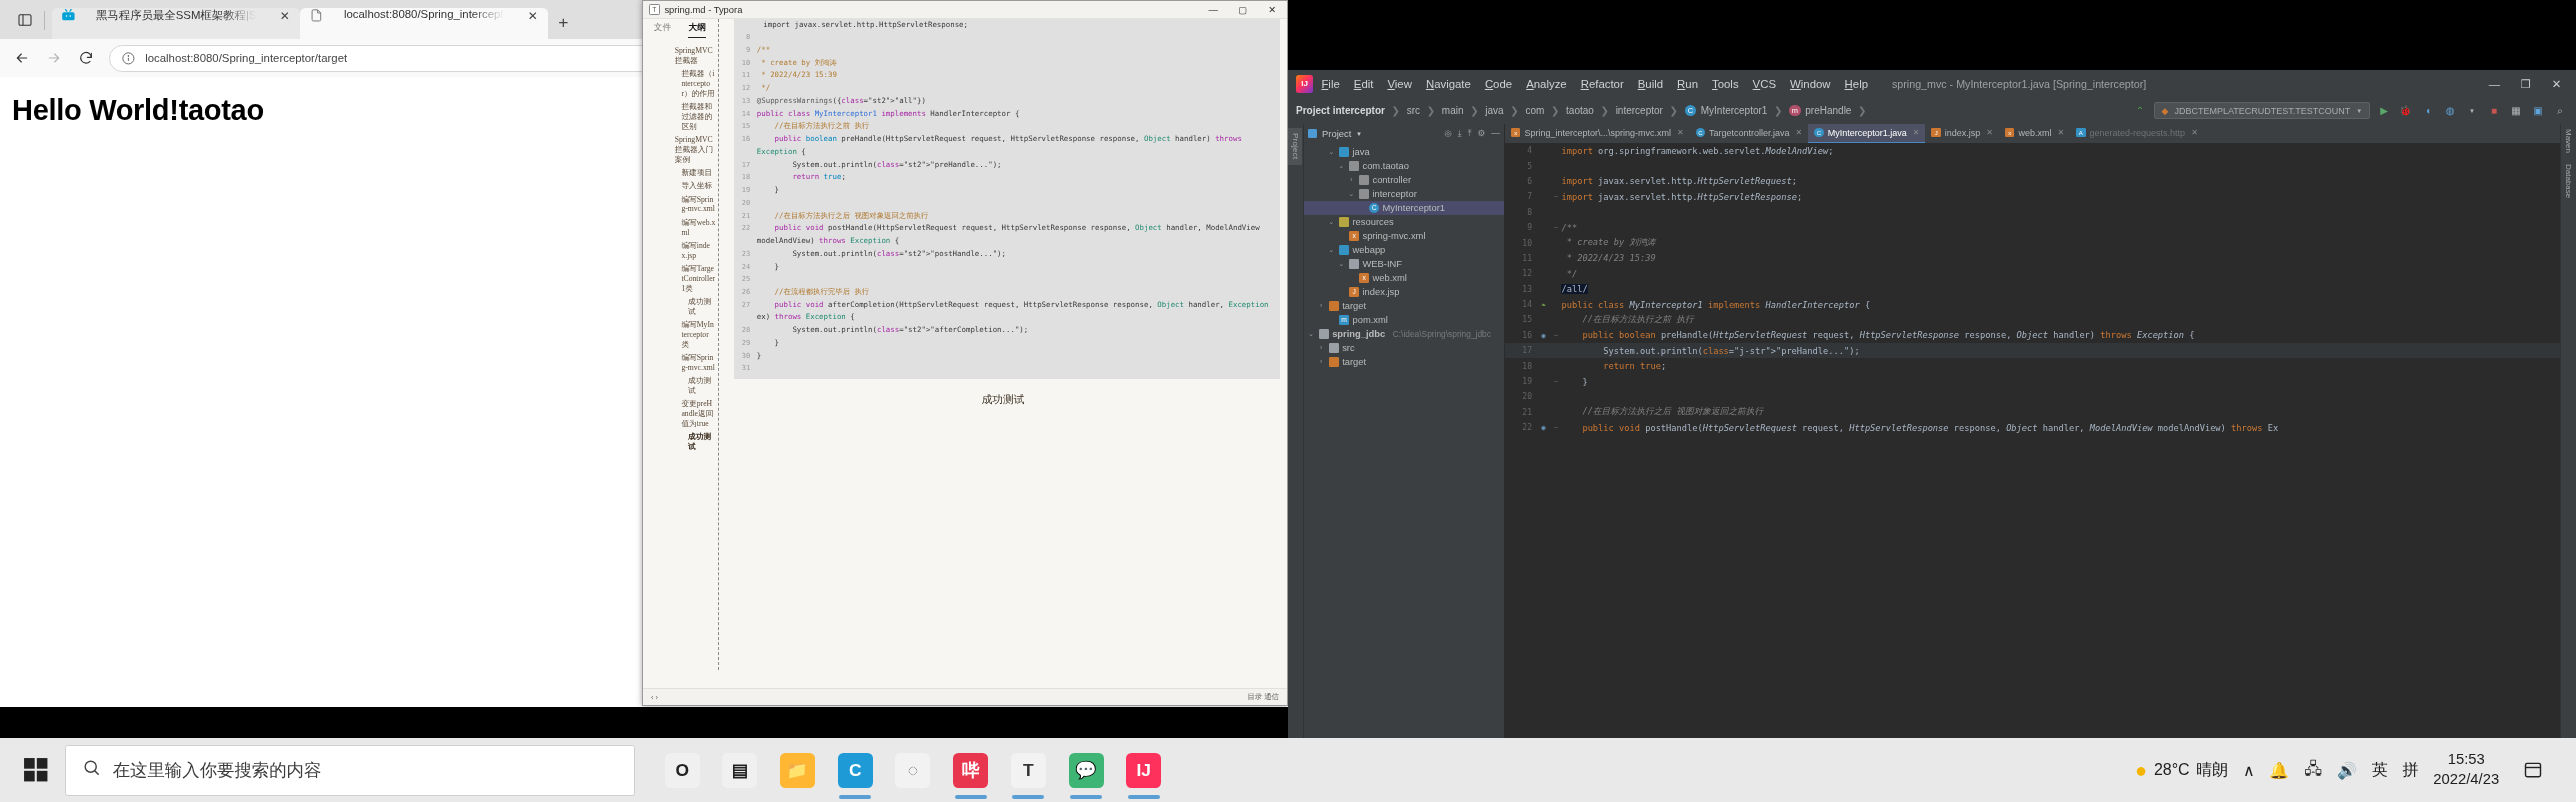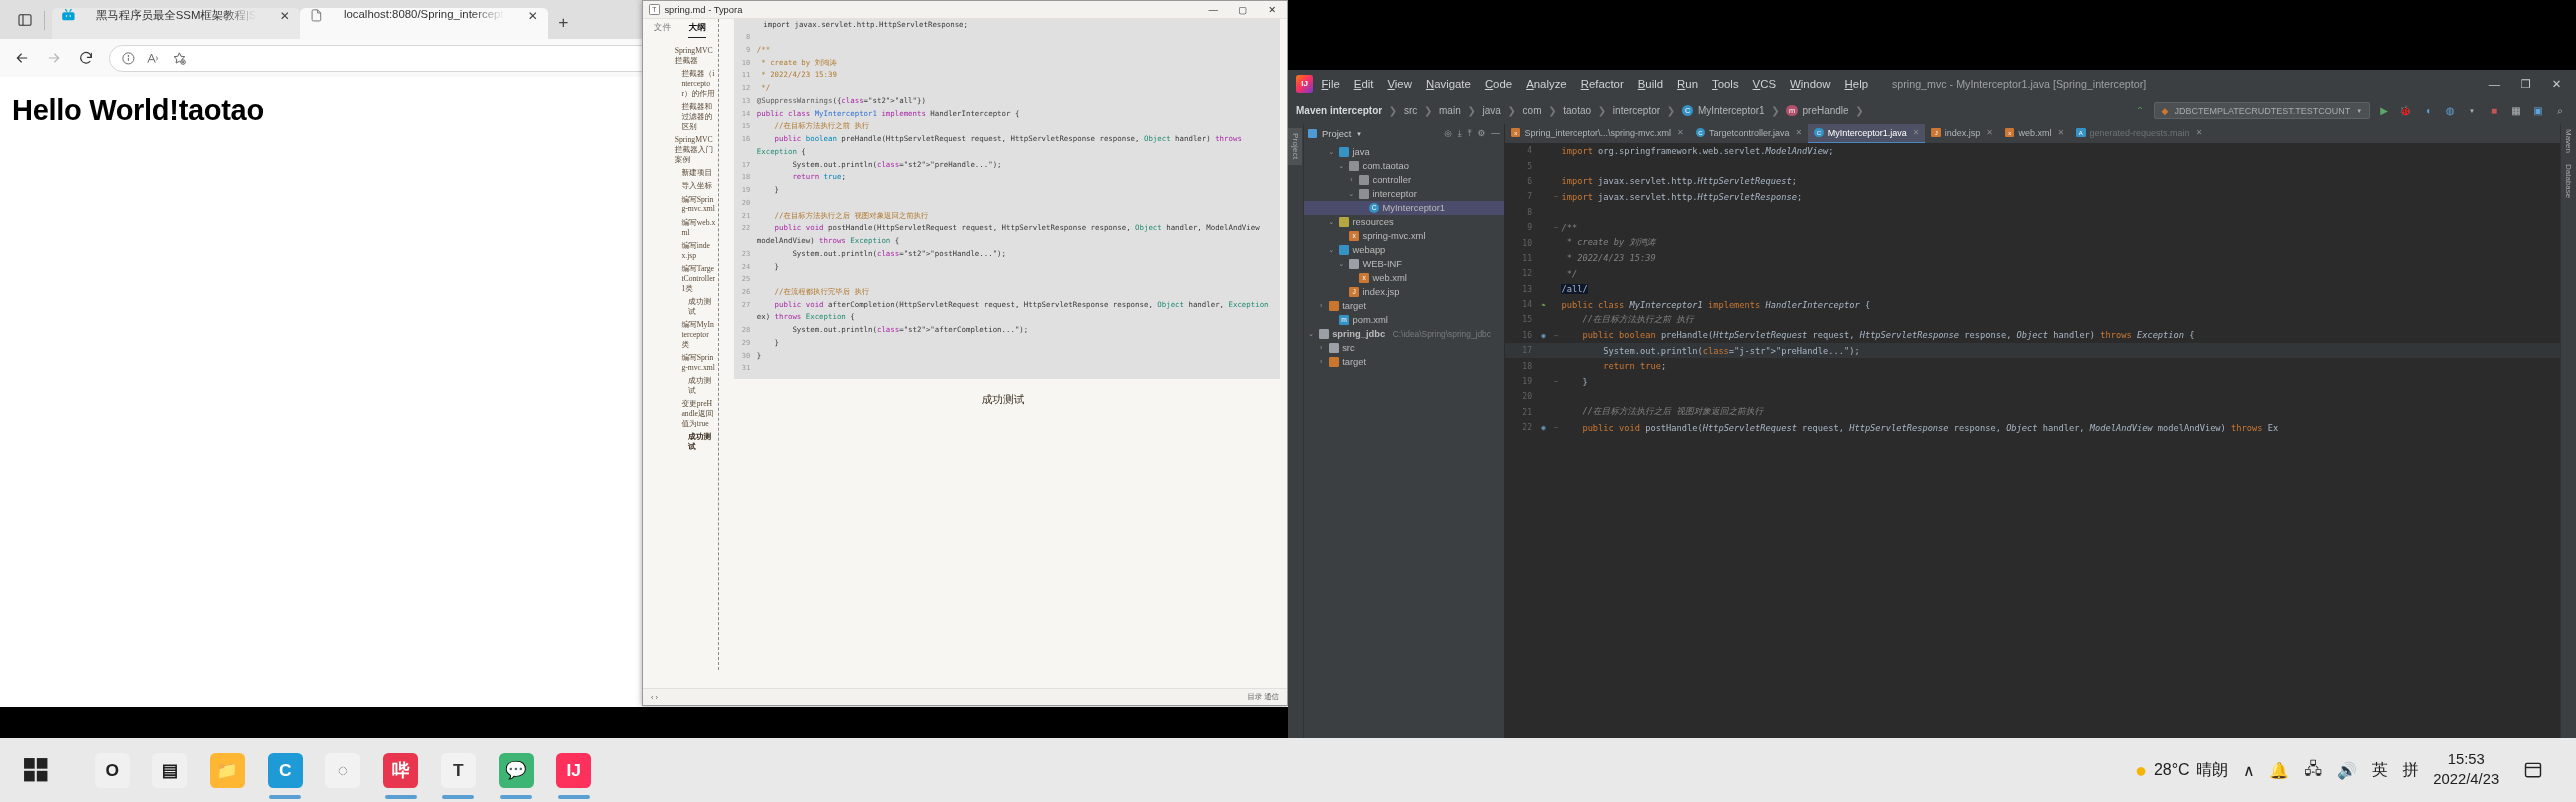--- a/index.html
+++ b/index.html
@@ -236,20 +236,21 @@
       </div>
 
       <div class="br-omnibox">
         <span class="br-ico">
           <svg viewBox="0 0 24 24" fill="none" stroke="#666" stroke-width="1.6">
             <circle cx="12" cy="12" r="9"></circle>
               <line x1="12" y1="11" x2="12" y2="16"></line>
               <circle cx="12" cy="8" r=".8" fill="#666"></circle>
             </svg>
         </span>
+        <span class="urltext">localhost:8080/Spring_interceptor/target</span>
         <span class="br-ico">
           <svg viewBox="0 0 24 24" fill="none" stroke="#555" stroke-width="1.5">
             <path d="M3 19L9 5l6 14M5.5 14h7"></path>
               <path d="M17 9c1.5 1.5 1.5 4.5 0 6"></path>
             </svg>
         </span>
         <span class="br-ico">
           <svg viewBox="0 0 24 24" fill="none" stroke="#555" stroke-width="1.5">
             <path d="M12 3l2.6 5.5 6 .8-4.4 4.2 1.1 6-5.3-2.9-5.3 2.9 1.1-6L3.4 9.3l6-.8z"></path>
             <circle cx="18" cy="18" r="3.6" fill="#fff" stroke="#555"></circle>
@@ -463,21 +464,21 @@
       <span class="ij-projtitle">spring_mvc - MyInterceptor1.java [Spring_interceptor]</span>
       <span class="ij-wctrl">
         <span>—</span>
         <span>❐</span>
         <span>✕</span>
       </span>
     </div>
 
     <div class="ij-navbar">
       <span class="ij-crumb" id="idea-breadcrumb">
-          <span class="c0">Maven interceptor</span>
+          <span class="c0">Project interceptor</span>
           <span class="sep">❯</span>
           <span class="">src</span>
           <span class="sep">❯</span>
           <span class="">main</span>
           <span class="sep">❯</span>
           <span class="">java</span>
           <span class="sep">❯</span>
           <span class="">com</span>
           <span class="sep">❯</span>
           <span class="">taotao</span>
@@ -635,21 +636,21 @@
               <span>index.jsp</span>
               <span class="x">✕</span>
             </div>
             <div class="ij-tab">
               <span class="ic" style="background: rgb(204, 120, 50); color: rgb(255, 255, 255);">x</span>
               <span>web.xml</span>
               <span class="x">✕</span>
             </div>
             <div class="ij-tab dim">
               <span class="ic" style="background: rgb(53, 146, 196); color: rgb(255, 255, 255);">A</span>
-              <span>generated-requests.main</span>
+              <span>generated-requests.http</span>
               <span class="x">✕</span>
             </div>
           </div>
         <div class="ij-editor" id="idea-editor">
             <div class="ij-line">
               <span class="ij-gut">4</span>
               <span class="ij-gut2"></span>
               <span style="width: 10.7px; flex: 0 0 auto; text-align: center; color: rgb(96, 99, 102); font-size: 7.4px;"></span>
               <span class="ij-code"><span class="j-kw">import</span> org.springframework.web.servlet.<span class="j-ital">ModelAndView</span>;</span>
             </div>
@@ -816,20 +817,29 @@
   </div>
 
   <div id="taskbar">
     <div class="tb-start">
       <svg width="25.5" height="25.5" viewBox="0 0 24 24" fill="#222">
         <rect x="1" y="1" width="10" height="10"></rect>
           <rect x="13" y="1" width="10" height="10"></rect>
         <rect x="1" y="13" width="10" height="10"></rect>
           <rect x="13" y="13" width="10" height="10"></rect>
         </svg>
+    </div>
+    <div class="tb-search">
+      <span>
+        <svg width="19" height="19" viewBox="0 0 24 24" fill="none" stroke="#444" stroke-width="1.8">
+          <circle cx="11" cy="11" r="7"></circle>
+            <line x1="16" y1="16" x2="21" y2="21"></line>
+          </svg>
+      </span>
+      <span>在这里输入你要搜索的内容</span>
     </div>
     <div class="tb-icons" id="taskbar-apps">
         <div class="tb-ic">
           <span class="glyph" style="background: rgb(240, 240, 240); color: rgb(34, 34, 34);">O</span>
         </div>
         <div class="tb-ic">
           <span class="glyph" style="background: rgb(240, 240, 240); color: rgb(34, 34, 34);">▤</span>
         </div>
         <div class="tb-ic">
           <span class="glyph" style="background: rgb(255, 183, 51); color: rgb(255, 255, 255);">📁</span>

